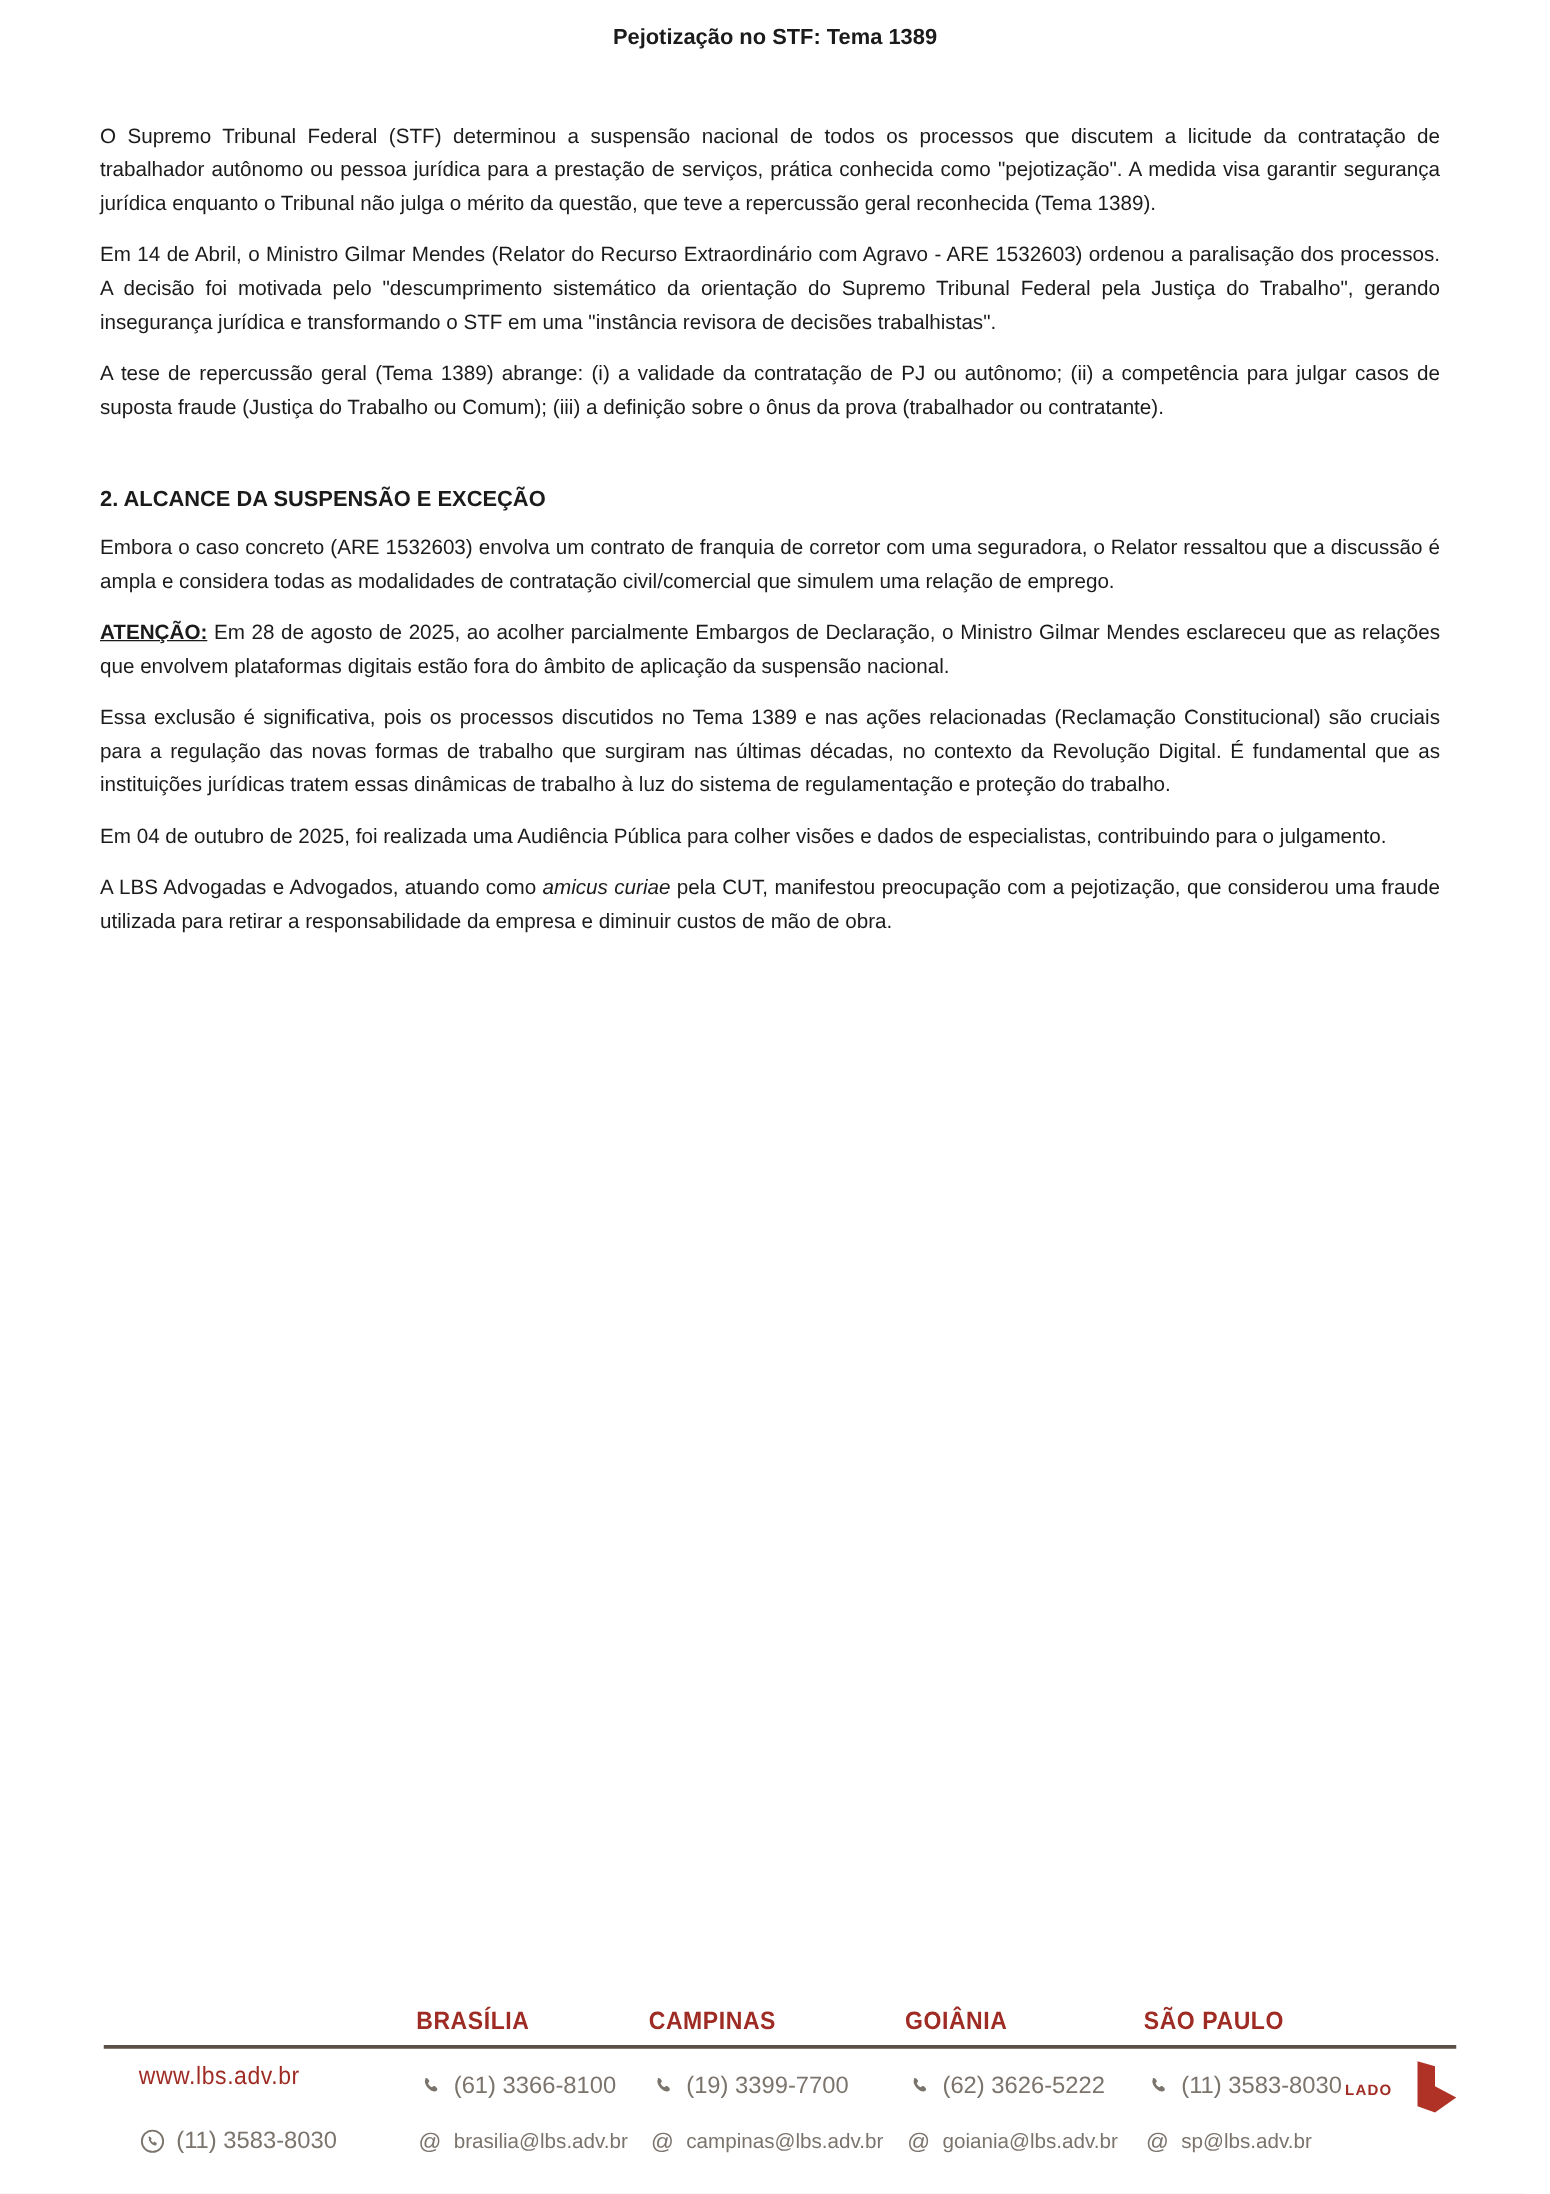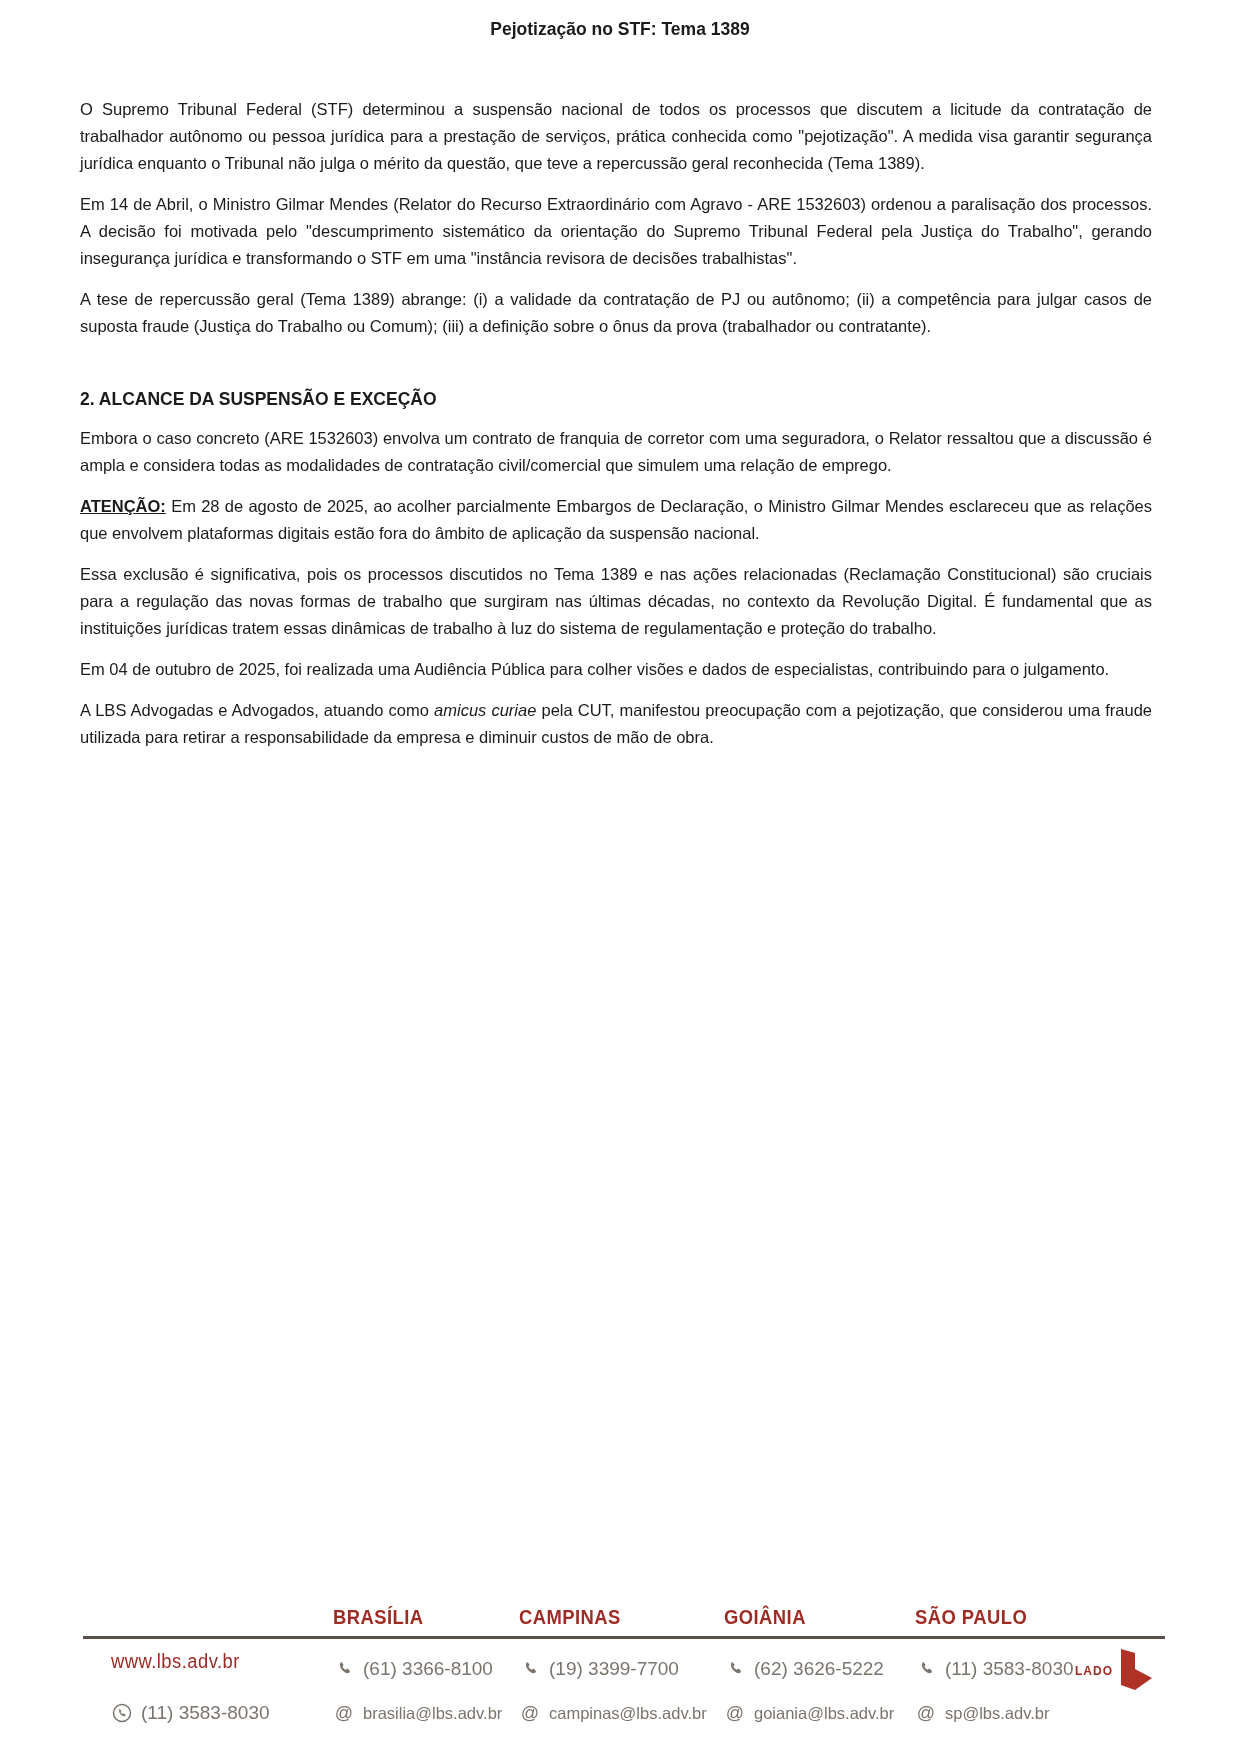--- a/index.html
+++ b/index.html
@@ -77,22 +77,22 @@
   .f-rows{margin-top:16px;}
   .f-row{
     display:flex;align-items:center;gap:8px;
     color:#7b746d;white-space:nowrap;
     font-size:19px;height:30px;margin-bottom:14px;
   }
   .f-row.email{font-size:16.5px;}
   .f-icon{display:inline-flex;width:22px;justify-content:center;color:#7b746d;flex:0 0 22px;}
   .at-glyph{font-size:18px;line-height:1;}
   .lado{
-    position:absolute;right:27px;top:40px;
-    display:flex;align-items:center;gap:6px;
+    position:absolute;right:14px;top:40px;
+    display:flex;align-items:center;gap:18px;
   }
   .lado-word{
     font-size:12px;font-weight:bold;letter-spacing:1px;color:#a02c23;
   }
 </style>
 </head>
 <body>
 
 <div class="page">
 

